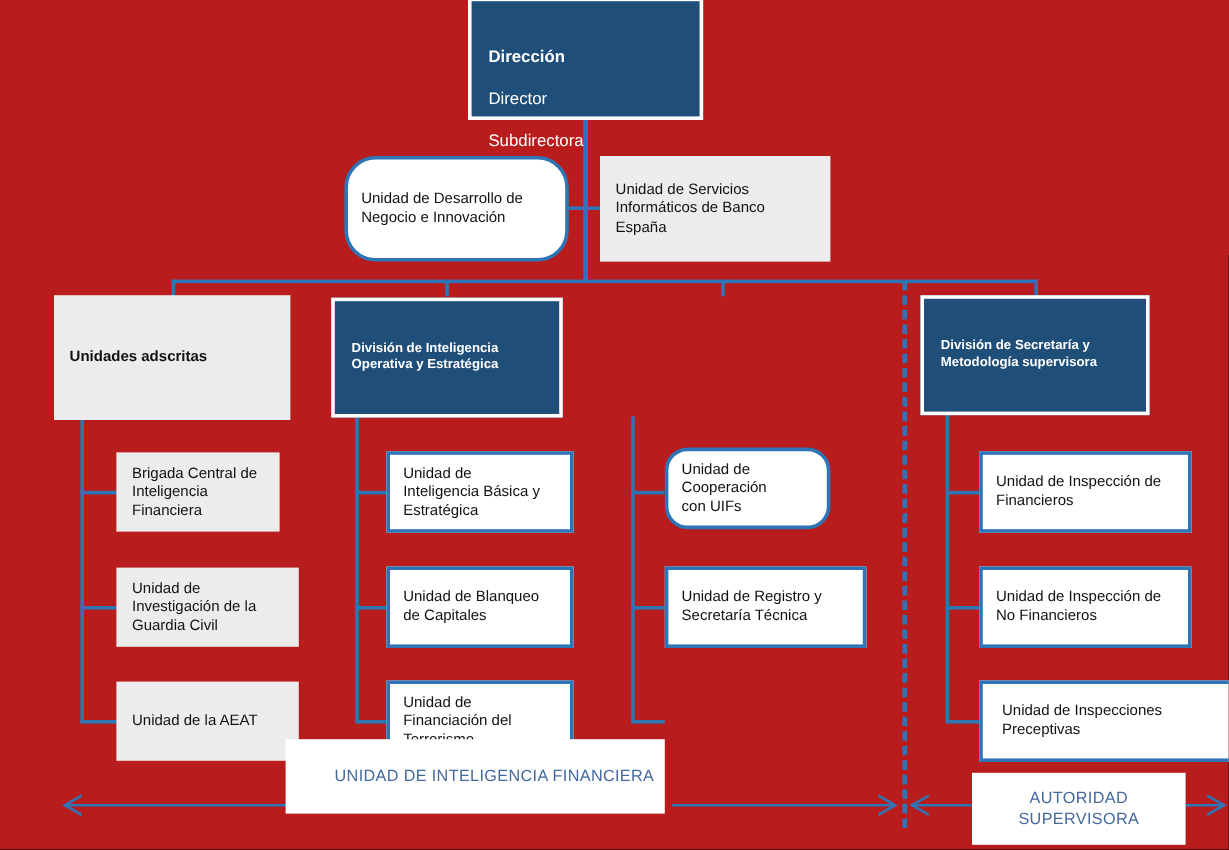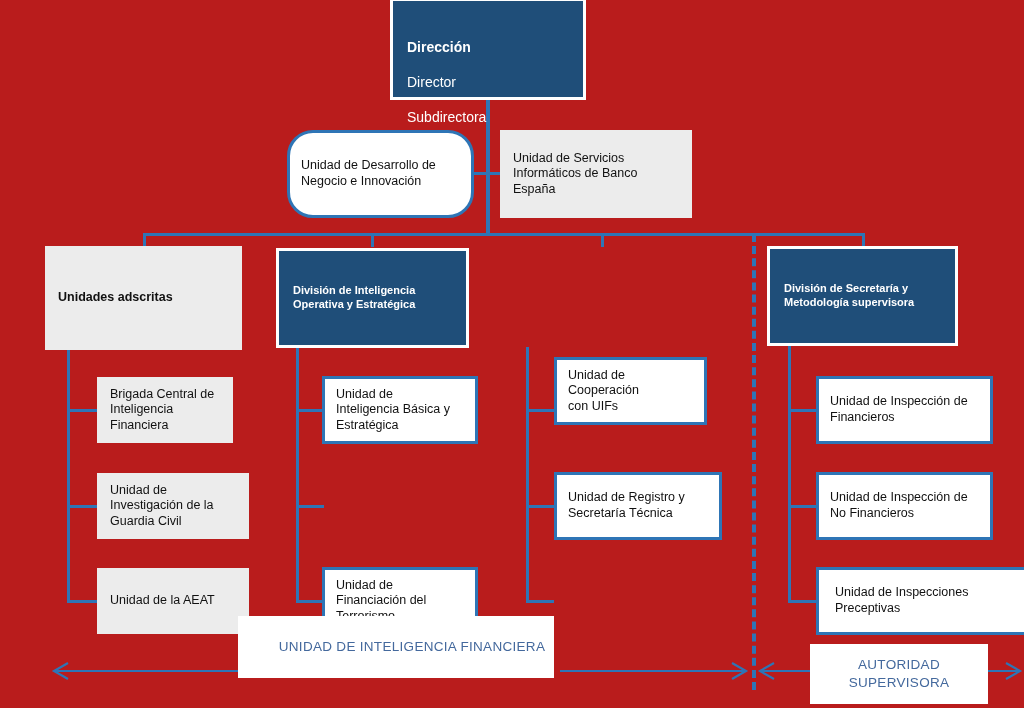--- a/index.html
+++ b/index.html
@@ -188,27 +188,31 @@
 
   <div class="box navy" style="left:276px; top:248px; width:193px; height:100px;">
     <span class="txt">División de Inteligencia
 Operativa y Estratégica</span>
   </div>
   <div class="box white" style="left:322px; top:376px; width:156px; height:68px;">
     <span class="txt">Unidad de
 Inteligencia Básica y
 Estratégica</span>
   </div>
+  <div class="box white" style="left:322px; top:472px; width:156px; height:68px;">
+    <span class="txt">Unidad de Blanqueo
+de Capitales</span>
+  </div>
   <div class="box white" style="left:322px; top:567px; width:156px; height:68px;">
     <span class="txt">Unidad de
 Financiación del
 Terrorismo</span>
   </div>
 
-  <div class="box white" style="left:554px; top:357px; width:153px; height:68px;">
+  <div class="box white" style="left:554px; top:373px; width:138px; height:68px;border-radius:19px;">
     <span class="txt">Unidad de Cooperación
 con UIFs</span>
   </div>
   <div class="box white" style="left:554px; top:472px; width:168px; height:68px;">
     <span class="txt">Unidad de Registro y
 Secretaría Técnica</span>
   </div>
 
   <div class="box navy" style="left:767px; top:246px; width:191px; height:100px;">
     <span class="txt">División de Secretaría y

